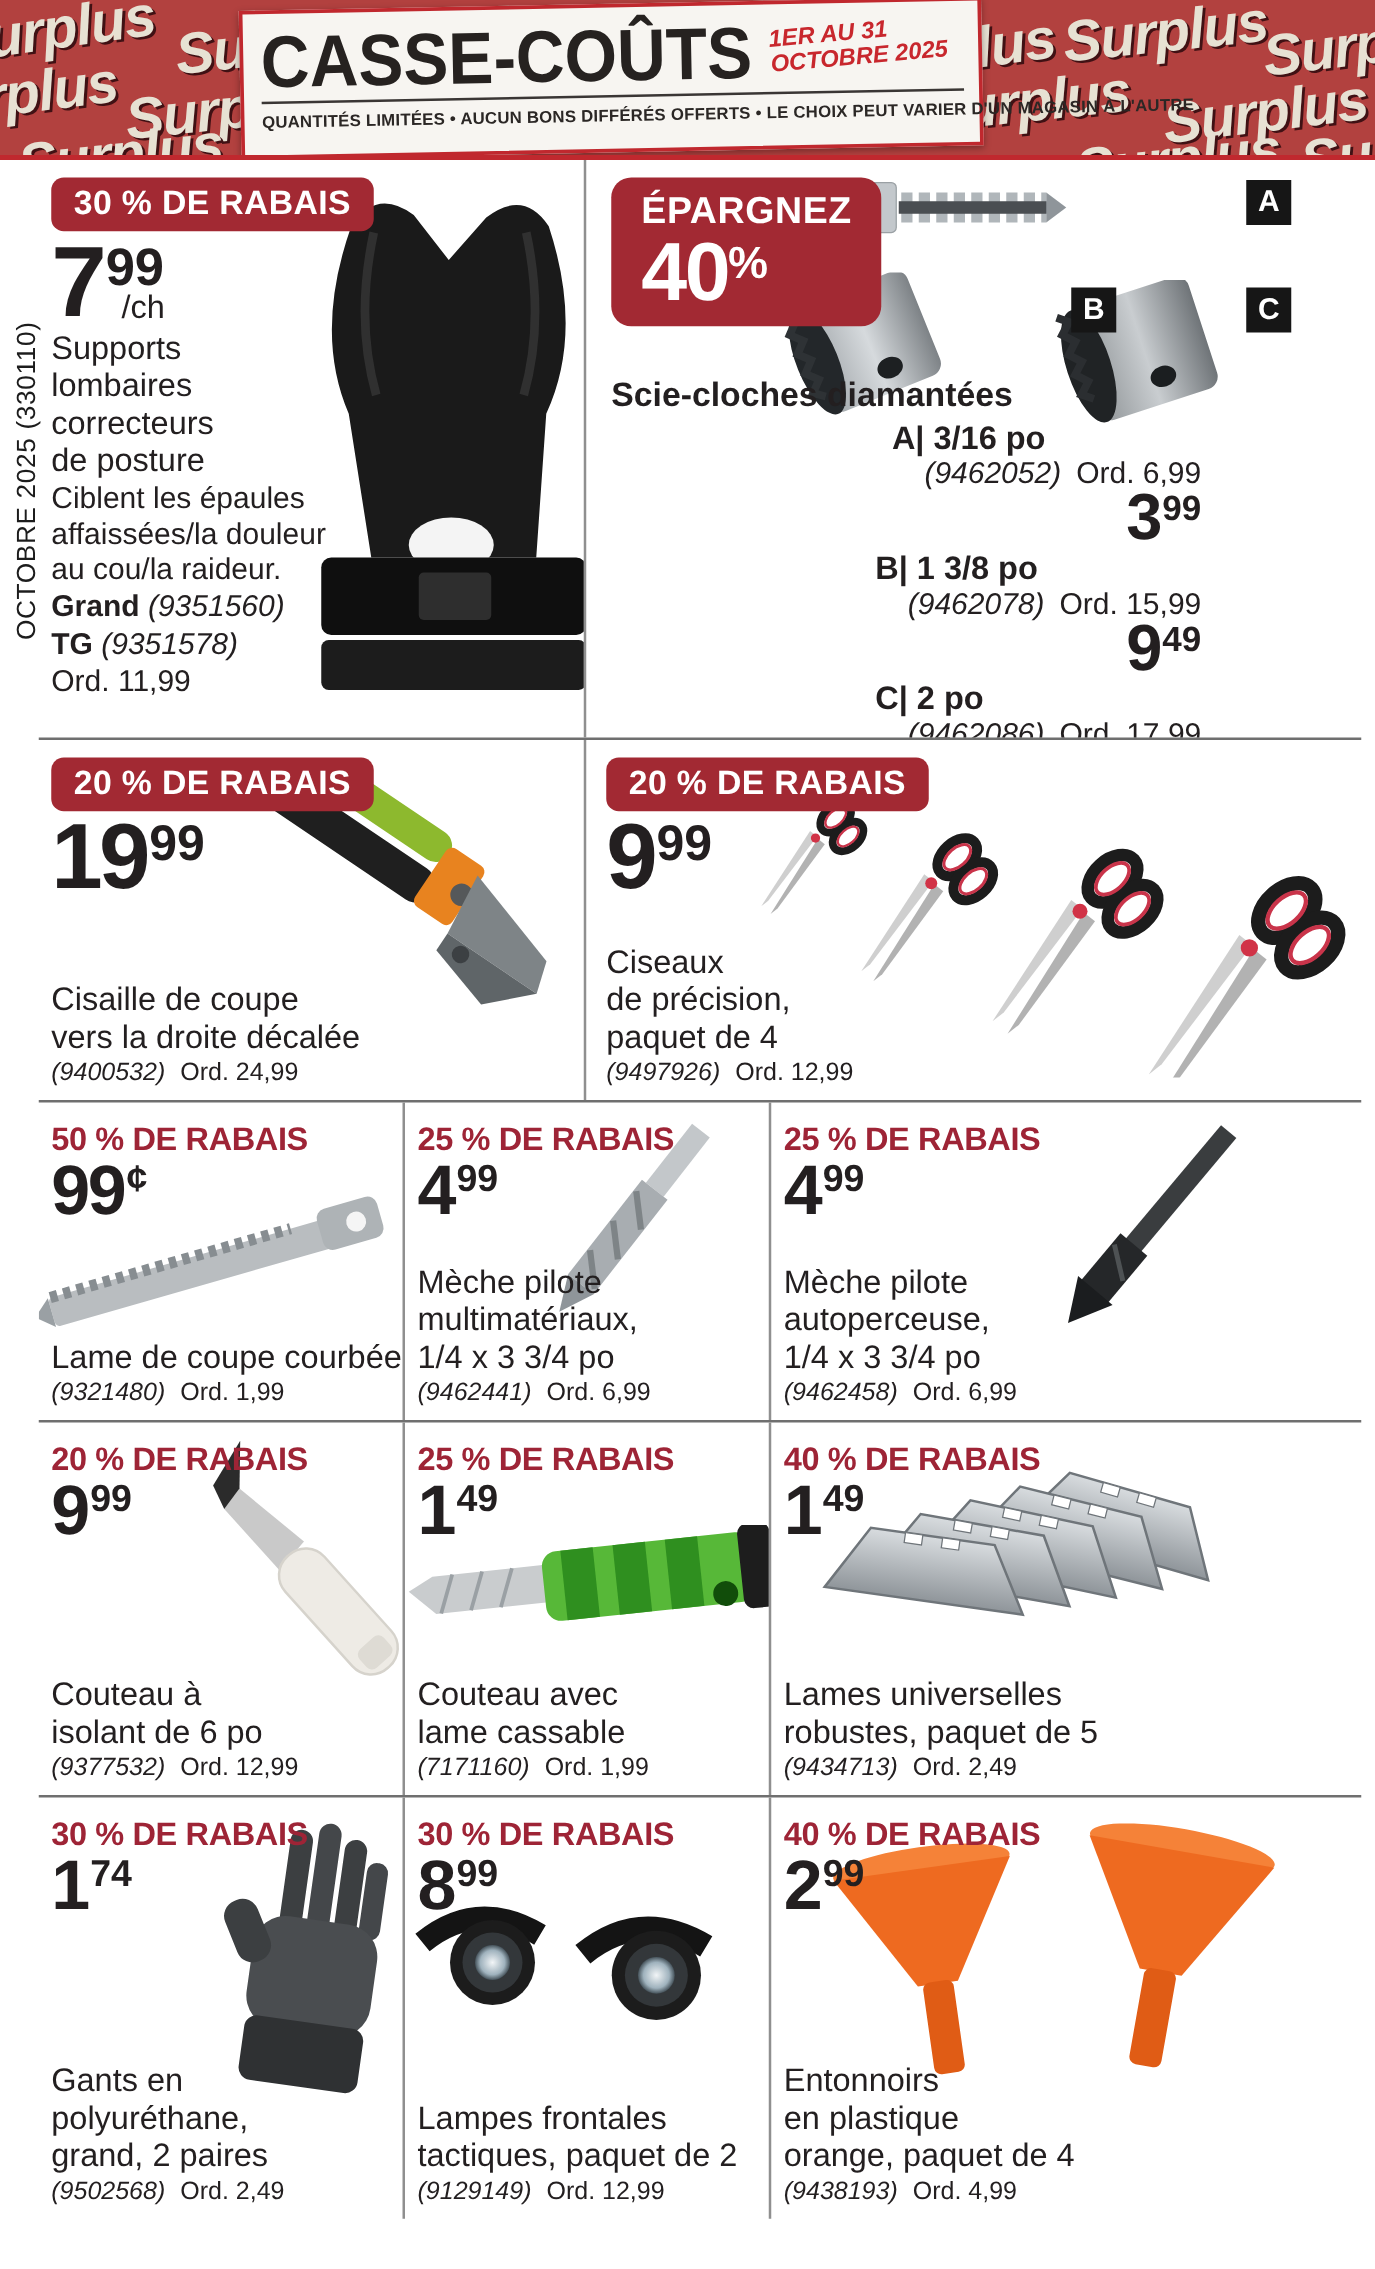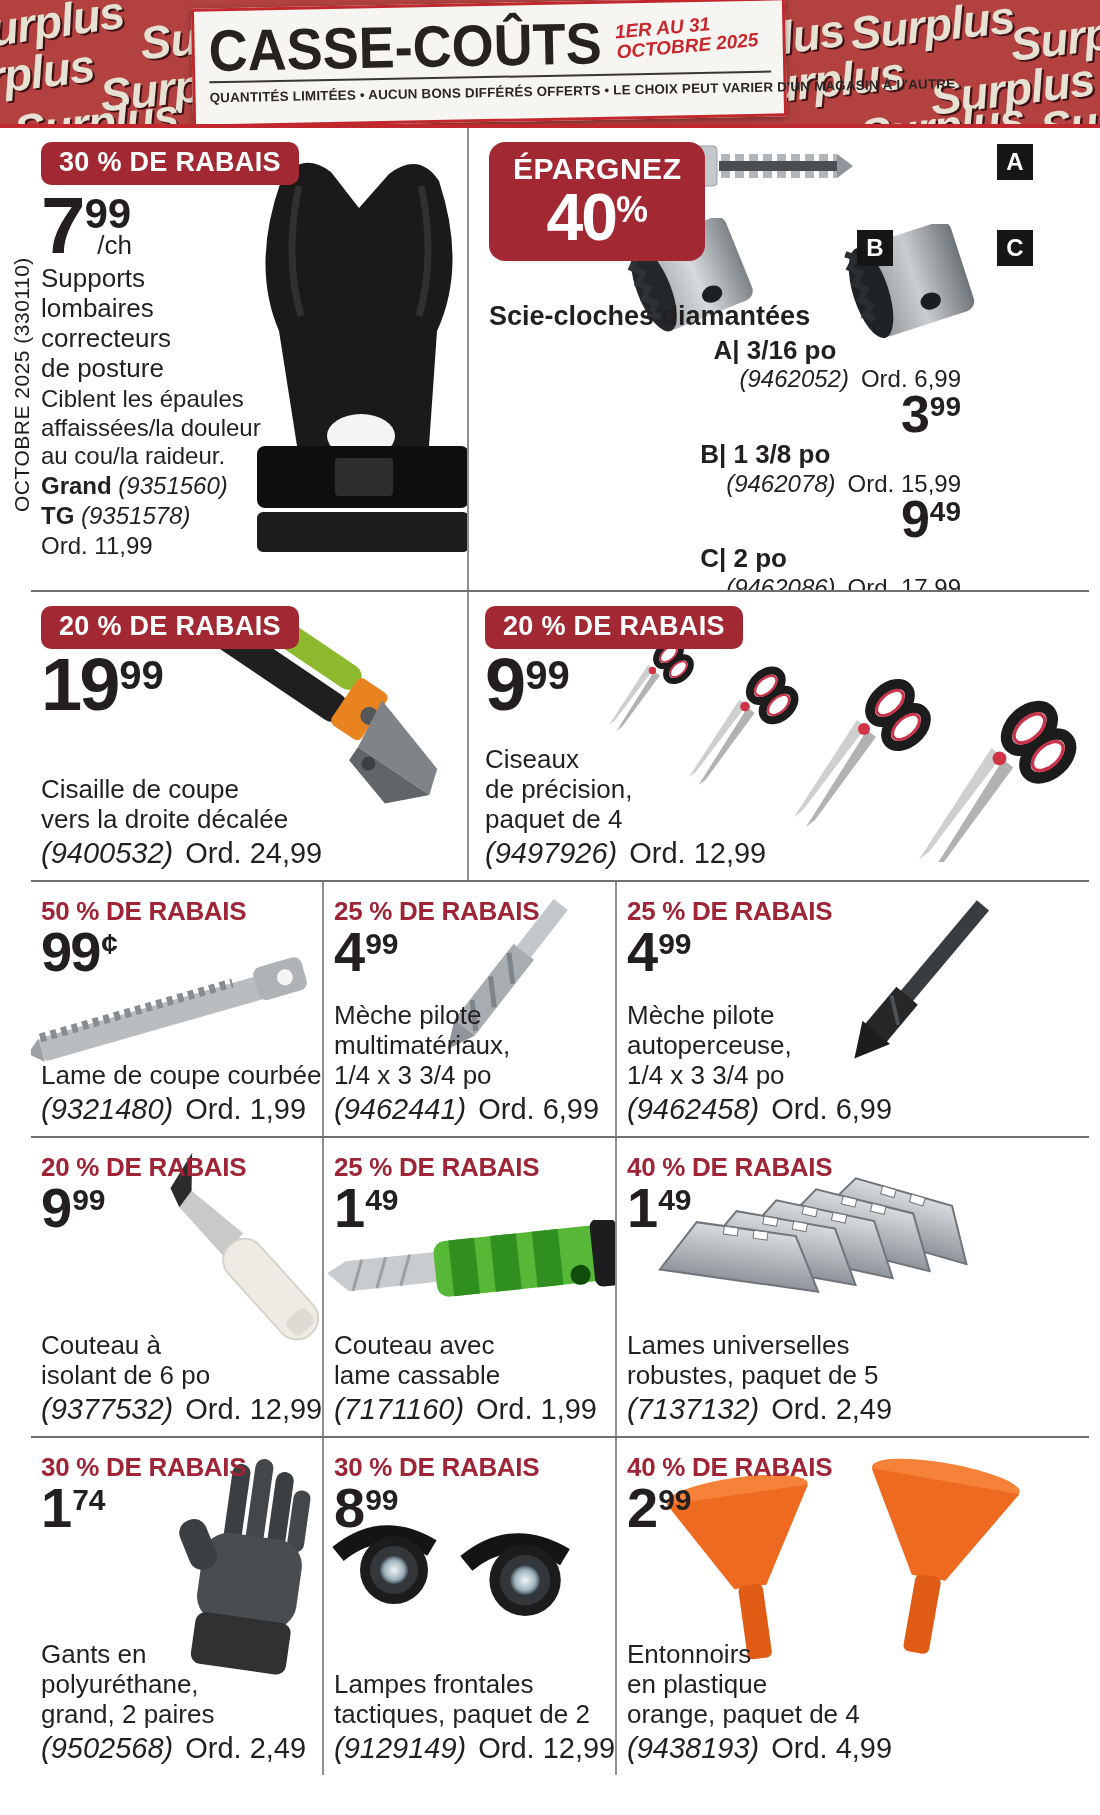--- a/index.html
+++ b/index.html
@@ -68,28 +68,28 @@
                 position:relative; z-index:3; }
   .price { display:inline-flex; align-items:flex-start; font-weight:800; color:#231f20; position:relative; z-index:3; }
   .price .d { font-size:80px; line-height:.82; letter-spacing:-3px; }
   .price .c { font-size:42px; line-height:1; margin-top:0; margin-left:2px; }
   .price .unit { font-size:26px; font-weight:normal; align-self:flex-end; margin-left:-34px; margin-bottom:-2px; }
   .price.lg .d { font-size:74px; } .price.lg .c { font-size:40px; }
   .price.md { margin-top:2px; } .price.md .d { font-size:56px; letter-spacing:-2px; } .price.md .c { font-size:30px; }
   .price.sm .d { font-size:52px; letter-spacing:-2px; } .price.sm .c { font-size:28px; }
   .pname { font-weight:normal; font-size:26px; line-height:1.16; color:#231f20; position:relative; z-index:3; }
   .pline { display:block; white-space:nowrap; }
-  .sku-line { font-size:29px; margin-top:3px; white-space:nowrap; position:relative; z-index:3; }
+  .sku-line { font-size:20px; margin-top:3px; white-space:nowrap; position:relative; z-index:3; }
   .sku { font-style:italic; }
   .ord { margin-left:12px; }
   .cell-text { position:absolute; left:10px; bottom:10px; z-index:3; }
   .img { position:absolute; z-index:1; }
 
   
-  .hs-save { display:inline-block; background:#a22933; color:#fff; border-radius:16px; text-align:center;
+  .hs-save { display:inline-block; background:#a22933; color:#fff; border-radius:16px; 
              padding:10px 24px 12px; margin-left:4px; position:relative; z-index:3; }
   .hs-save .l1 { display:block; font-size:30px; font-weight:bold; letter-spacing:.5px; }
   .hs-save .l2 { display:block; font-size:66px; font-weight:800; line-height:.95; letter-spacing:-2px; }
   .hs-save .pct { font-size:36px; vertical-align:18px; letter-spacing:0; }
   .hs-images { position:absolute; left:130px; top:4px; width:490px; height:172px; }
   .tagbox { position:absolute; width:36px; height:36px; background:#161616; color:#fff; font-weight:bold;
             font-size:24px; display:flex; align-items:center; justify-content:center; z-index:4; }
   .hs-head { font-weight:bold; font-size:27px; margin:8px 0 4px 4px; position:relative; z-index:3; }
   .hs-item { display:flex; justify-content:space-between; align-items:flex-end; padding-right:128px; margin-left:4px; }
   .hs-item .tt { font-weight:bold; font-size:26px; line-height:1.1; }
@@ -505,21 +505,21 @@
         <div class="price md">
           <span class="d">1</span>
             <span class="c">49</span>
         </div>
         <div class="cell-text">
           <div class="pname">
             <span class="pline">Lames universelles</span>
             <span class="pline">robustes, paquet de 5</span>
           </div>
           <div class="sku-line">
-            <span class="sku">(7137132)</span><span class="ord">Ord. 2,49</span>
+            <span class="sku">(9434713)</span><span class="ord">Ord. 2,49</span>
           </div>
         </div>
       </article>
     </section>
 
     <section class="row row5">
 
       <article class="cell col1">
         <svg class="img" style="left:110px; top:16px;" width="190" height="230" viewBox="0 0 190 230">
           <g transform="rotate(8 95 115)">

